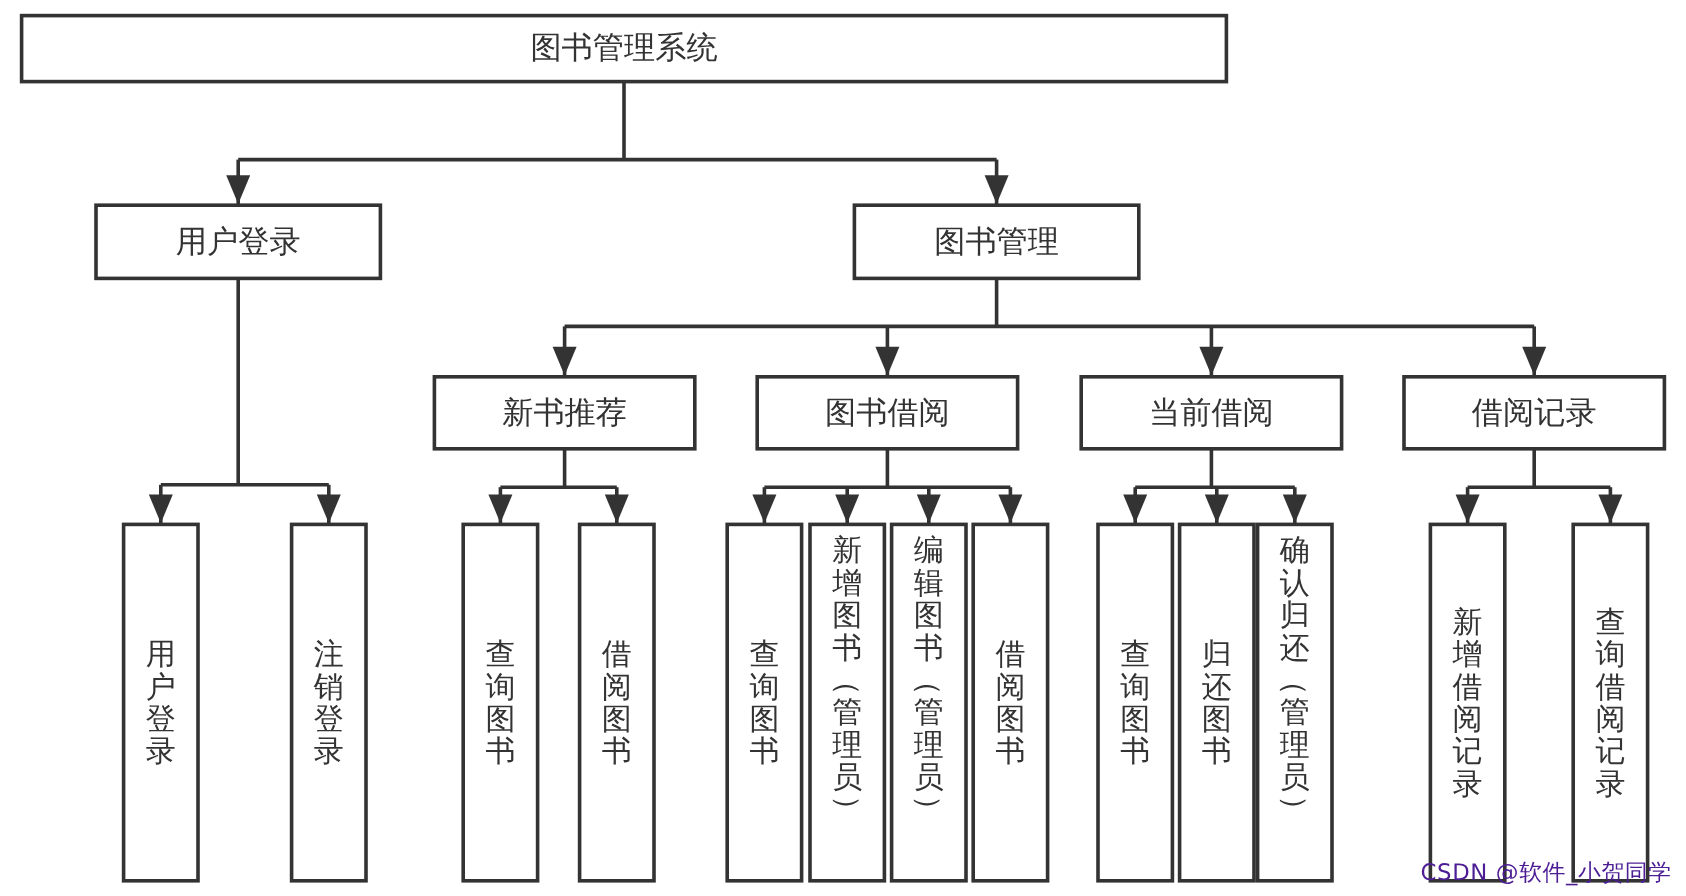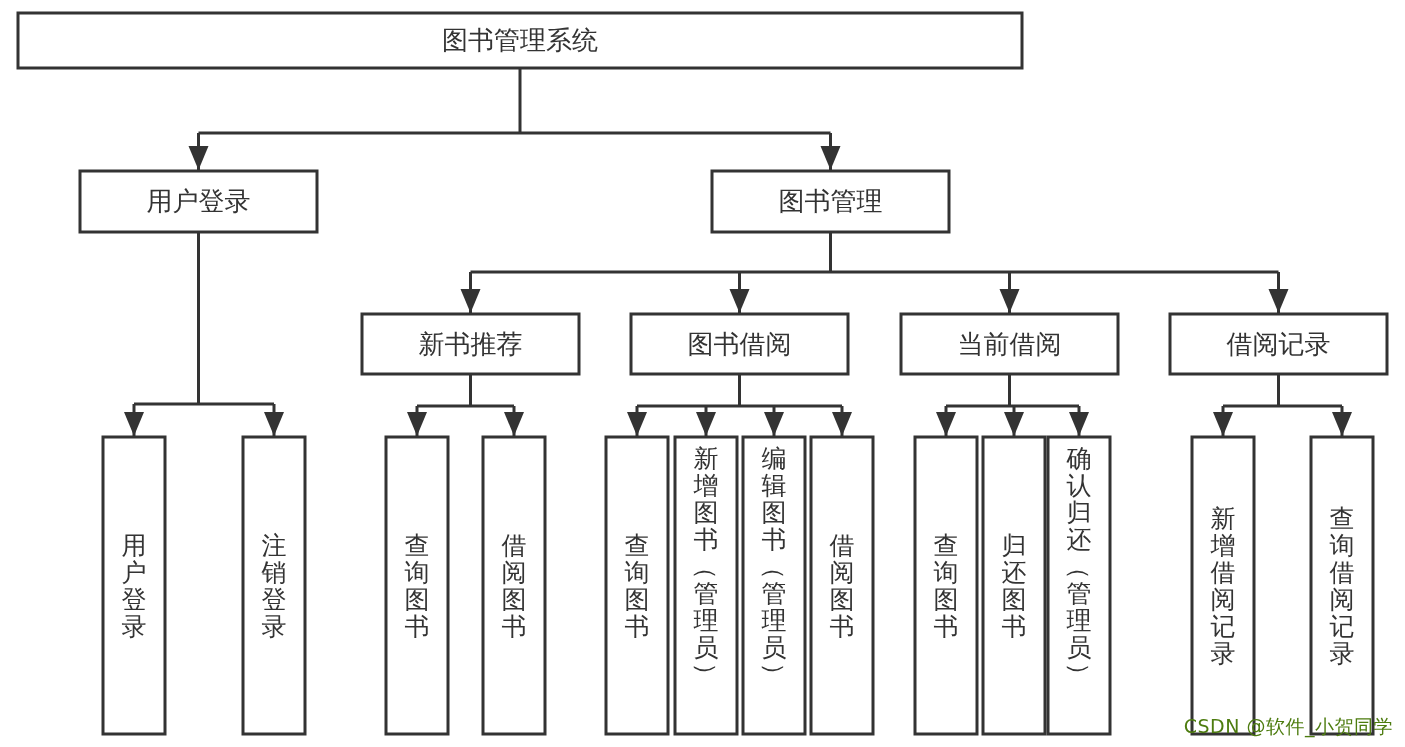--- a/index.html
+++ b/index.html
@@ -49,21 +49,21 @@
     fill: none;
   }
   .arrow-head {
     fill: #333333;
     stroke: none;
   }
   .watermark {
     position: absolute;
     right: 12px;
     bottom: 7px;
-    color: #4d7c0f;
+    color: #4c1d95;
     font-size: 19px;
     font-family: "DejaVu Sans", "Liberation Sans", sans-serif;
     white-space: nowrap;
     letter-spacing: 0.5px;
   }
 </style>
 </head>
 <body>
 
 <div id="diagram-root">

